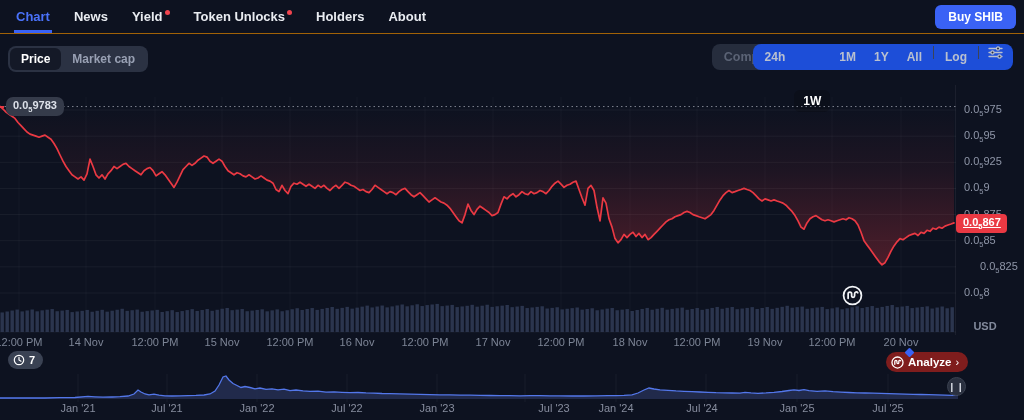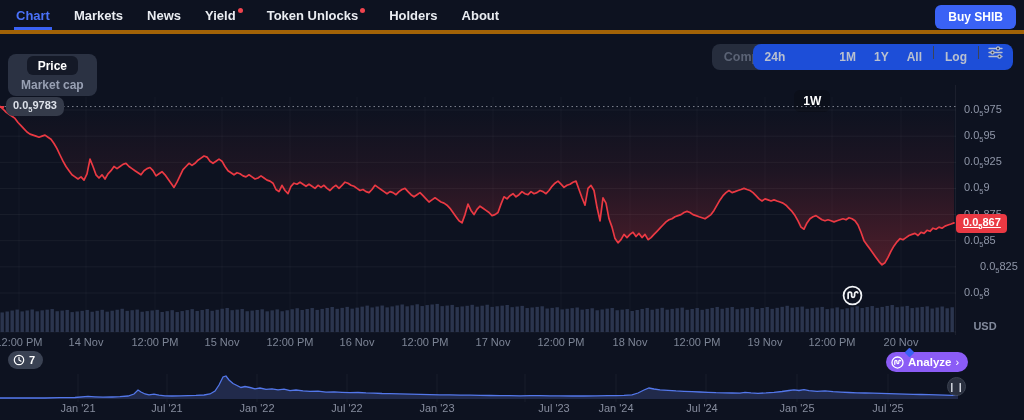--- a/index.html
+++ b/index.html
@@ -1,30 +1,30 @@
 <!DOCTYPE html>
 <html><head>
 <meta charset="utf-8">
 <style>
   * { margin:0; padding:0; box-sizing:border-box; }
   html,body { background:#0d1220; }
   body { font-family:"Liberation Sans","DejaVu Sans",sans-serif; }
   #app { position:relative; width:1024px; height:420px; background:#0d1220; overflow:hidden; color:#e9ecf1; }
 
   
-  #topnav { position:absolute; top:0; left:0; width:1024px; height:34px; border-bottom:4px solid #a16207; display:flex; align-items:stretch; }
+  #topnav { position:absolute; top:0; left:0; width:1024px; height:34px; border-bottom:1px solid #a16207; display:flex; align-items:stretch; }
   #tabs { display:flex; gap:20px; padding-left:14px; align-items:stretch; }
   .tab { background:none; border:none; color:#e9ecf1; font-family:inherit; font-size:13px; font-weight:700; cursor:pointer; display:flex; align-items:center; padding:0 2px; position:relative; }
   .tab.active { color:#4a72fa; border-bottom:3px solid #3a62f5; padding-top:3px; }
   .tab .dot { width:5px; height:5px; border-radius:50%; background:#f0444e; display:inline-block; margin-left:2px; margin-bottom:9px; }
   #buy-btn { position:absolute; right:8px; top:5px; height:24px; padding:0 13px; background:#3a62f5; color:#fff; border:none; border-radius:6px; font-family:inherit; font-size:12px; font-weight:700; cursor:pointer; }
 
   
   #toolbar { position:absolute; top:34px; left:0; width:1024px; height:46px; }
-  .seg { position:absolute; top:20px; height:42px; background:#2b3243; border-radius:8px; display:flex; align-items:center; padding:2px;flex-direction:column; }
+  .seg { position:absolute; top:12px; height:26px; background:#2b3243; border-radius:8px; display:flex; align-items:center; padding:2px; }
   .seg-item { height:22px; border:none; background:transparent; color:#98a0b3; font-family:inherit; font-size:12px; font-weight:700; border-radius:6px; padding:0 11px; cursor:pointer; display:flex; align-items:center; gap:5px; }
   .seg-item.active { background:#141927; color:#fff; }
   #seg-metric { left:8px; }
   #seg-type { left:118px; }
   .compare { position:absolute; top:10px; right:219px; height:26px; background:#262d3d; border-radius:8px; color:#5b6375; font-size:12.5px; font-weight:700; display:flex; align-items:center; gap:6px; padding:0 12px; cursor:pointer; }
   #ranges { position:absolute; top:10px; right:11px; height:26px; background:#1d4ed8; border-radius:8px; display:flex; align-items:flex-start; padding:2px 3px; }
   .rng { height:22px; border:none; background:transparent; color:#b9c0cf; font-family:inherit; font-size:12px; font-weight:700; border-radius:6px; padding:0 9px; cursor:pointer; }
   .rng.active { background:#0b0f1a; color:#fff;margin-top:44px; }
   .rng-div { width:1px; height:13px; background:#3c4456; margin:0 2px; }
   .icon-btn { border:none; background:transparent; cursor:pointer; display:flex; align-items:center; padding:0 7px; }
@@ -38,40 +38,39 @@
   #x-axis { position:absolute; left:0; top:256px; width:956px; height:14px; }
   .xlab { position:absolute; transform:translateX(-50%); color:#7d8596; font-size:11px; white-space:nowrap; top:0; }
   #open-badge { position:absolute; left:6px; top:16px; background:#353b4a; color:#dde1e9; font-size:11px; font-weight:700; padding:2px 7px; border-radius:7px; }
   #open-tick { position:absolute; left:0; top:25px; width:4px; height:2px; background:#ea3943; }
   #last-badge { position:absolute; left:956px; top:128px; background:#ea3943; color:#fff; font-size:11px; font-weight:700; padding:2px 6px 2px 7px; border-radius:4px; }
   .usd { position:absolute; left:956px; top:240px; width:58px; text-align:center; color:#828a9c; font-size:11px; font-weight:700; }
   .right-border { position:absolute; left:955px; top:5px; width:1px; height:250px; background:rgba(255,255,255,0.06); }
 
   .watermark { position:absolute; left:842px; top:205px; display:flex; align-items:center; gap:7px; color:#f2f4f7; font-size:15px; font-weight:700; letter-spacing:.2px; }
   .events { position:absolute; left:8px; top:271px; height:18px; border-radius:9px; background:rgba(96,105,126,0.55); border:none; color:#fff; display:flex; align-items:center; gap:4px; padding:0 8px 0 5px; font-family:inherit; font-size:11px; font-weight:700; cursor:pointer; }
-  .analyze { position:absolute; left:886px; top:272px; height:20px; border-radius:10px; background:#8b5cf6; border:none; color:#fff; display:flex; align-items:center; gap:4px; padding:0 9px 0 5px; font-family:inherit; font-size:11.5px; font-weight:700; cursor:pointer; }
+  .analyze { position:absolute; left:886px; top:272px; height:20px; border-radius:10px; background:#7f1d1d; border:none; color:#fff; display:flex; align-items:center; gap:4px; padding:0 9px 0 5px; font-family:inherit; font-size:11.5px; font-weight:700; cursor:pointer; }
   .analyze::before { content:""; position:absolute; top:-3px; left:20px; width:7px; height:7px; background:#3a62f5; transform:rotate(45deg); border-radius:1px; }
   .analyze .chev { font-size:11px; font-weight:400; }
 
   
   #navigator { position:absolute; top:374px; left:0; width:1024px; height:46px; }
   #nav-svg { position:absolute; left:0; top:0; }
   #nav-labels { position:absolute; left:0; top:28px; width:958px; height:14px; }
   .nlab { position:absolute; transform:translateX(-50%); color:#878d9e; font-size:11px; white-space:nowrap; }
   .handle { position:absolute; left:947px; top:3px; width:19px; height:19px; border-radius:50%; background:#2a303f; border:1px solid #3a4150; color:#cfd3dc; font-size:9px; font-weight:700; cursor:ew-resize; display:flex; align-items:center; justify-content:center; letter-spacing:1px; padding:0; font-family:inherit; }
 </style>
 </head>
 <body>
 
 <div id="app">
 
   <header id="topnav">
     <nav id="tabs">
         <button class="tab active">Chart</button>
-        <button class="tab">Markets</button>
         <button class="tab">News</button>
         <button class="tab">Yield<i class="dot"></i></button>
         <button class="tab">Token Unlocks<i class="dot"></i></button>
         <button class="tab">Holders</button>
         <button class="tab">About</button>
       </nav>
     <button id="buy-btn">Buy SHIB</button>
   </header>
 
   <div id="toolbar">

